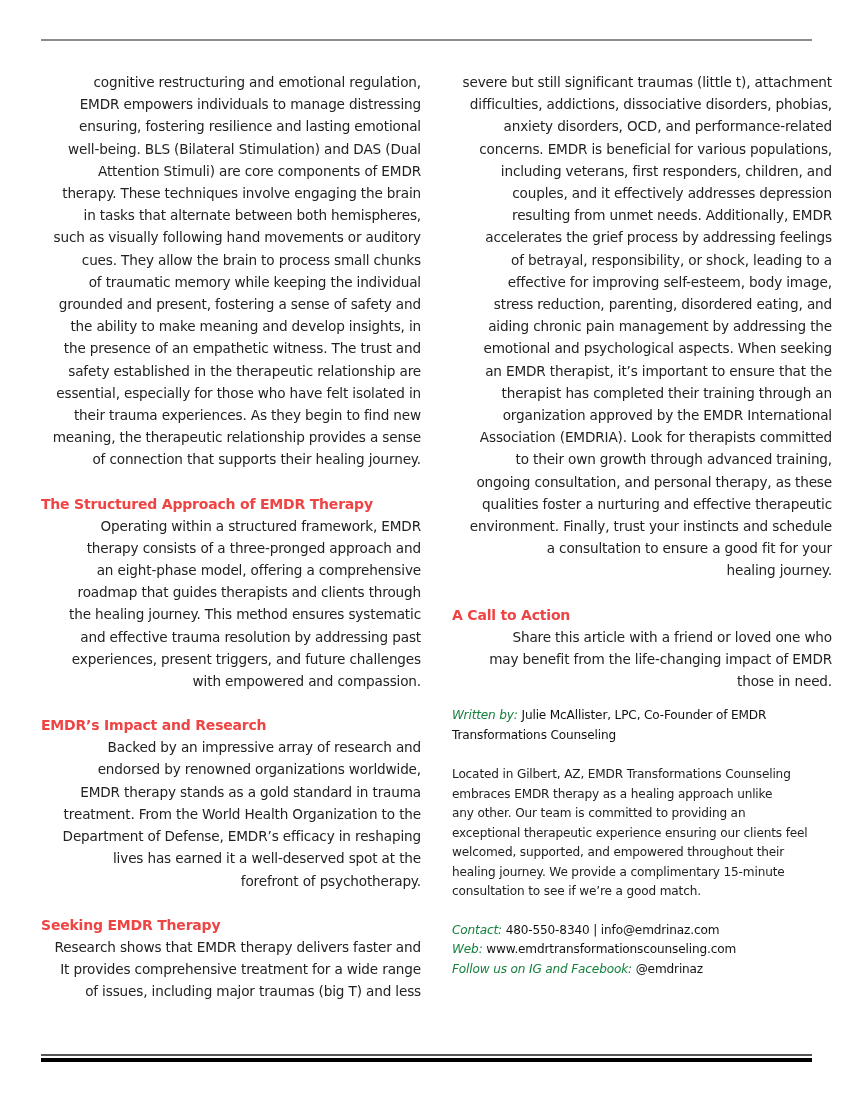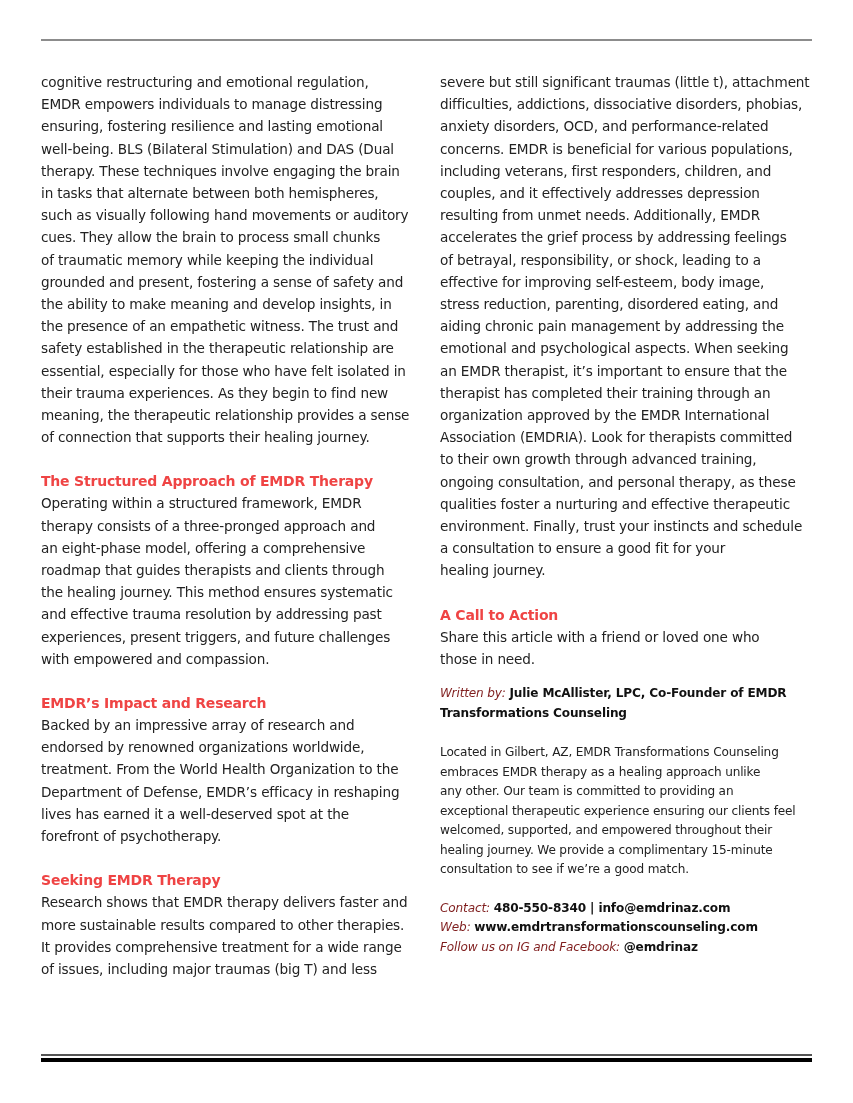--- a/index.html
+++ b/index.html
@@ -3,41 +3,42 @@
   <meta charset="utf-8">
   <style>
     html, body { margin: 0; padding: 0; background: #ffffff; }
     body { width: 853px; height: 1103px; position: relative; overflow: hidden;
            font-family: "DejaVu Sans", sans-serif; color: #1e1e1e; }
     .rule-top { position: absolute; left: 41px; top: 39px; width: 771px; height: 2px; background: #8c8c8c; }
     .rule-bot-thin { position: absolute; left: 41px; top: 1054px; width: 771px; height: 2px; background: #555; }
     .rule-bot-thick { position: absolute; left: 41px; top: 1058px; width: 771px; height: 4px; background: #000; }
     .col { position: absolute; top: 71px; }
     .col-left { left: 41px; width: 380px; }
-    .col-right { left: 440px; width: 380px; }
-    .p { font-size: 13.6px; line-height: 22.2px; letter-spacing: -0.15px; white-space: nowrap; color: #222; }
+    .col-right { left: 452px; width: 380px; }
+    .p { font-size: 13.6px; line-height: 22.2px; letter-spacing: -0.15px; white-space: nowrap; color: #222; text-align: right; }
     .p .ln { display: block; }
     .h { font-size: 14px; font-weight: bold; line-height: 22px; letter-spacing: -0.2px; color: #ef4444; white-space: nowrap; }
     .gap { height: 22px; }
     .small { font-size: 12.1px; line-height: 19.5px; letter-spacing: -0.15px; white-space: nowrap; color: #222; }
     .small .ln { display: block; }
-    .it { font-style: italic; color: #7f1d1d; font-weight: normal; }
-    .b { font-weight: bold; color: #111; }
+    .it { font-style: italic; color: #15803d; font-weight: normal; }
+    .b { font-weight: normal; color: #111; }
   </style>
 </head>
 <body>
 
 <div class="rule-top"></div>
 
 <div class="col col-left">
   <div class="p" id="intro">
       <span class="ln">cognitive restructuring and emotional regulation,</span>
       <span class="ln">EMDR empowers individuals to manage distressing</span>
       <span class="ln">ensuring, fostering resilience and lasting emotional</span>
       <span class="ln">well-being. BLS (Bilateral Stimulation) and DAS (Dual</span>
+      <span class="ln">Attention Stimuli) are core components of EMDR</span>
       <span class="ln">therapy. These techniques involve engaging the brain</span>
       <span class="ln">in tasks that alternate between both hemispheres,</span>
       <span class="ln">such as visually following hand movements or auditory</span>
       <span class="ln">cues. They allow the brain to process small chunks</span>
       <span class="ln">of traumatic memory while keeping the individual</span>
       <span class="ln">grounded and present, fostering a sense of safety and</span>
       <span class="ln">the ability to make meaning and develop insights, in</span>
       <span class="ln">the presence of an empathetic witness. The trust and</span>
       <span class="ln">safety established in the therapeutic relationship are</span>
       <span class="ln">essential, especially for those who have felt isolated in</span>
@@ -56,30 +57,30 @@
         <span class="ln">the healing journey. This method ensures systematic</span>
         <span class="ln">and effective trauma resolution by addressing past</span>
         <span class="ln">experiences, present triggers, and future challenges</span>
         <span class="ln">with empowered and compassion.</span>
       </div>
       <div class="gap"></div>
       <div class="h">EMDR’s Impact and Research</div>
       <div class="p">
         <span class="ln">Backed by an impressive array of research and</span>
         <span class="ln">endorsed by renowned organizations worldwide,</span>
+        <span class="ln">EMDR therapy stands as a gold standard in trauma</span>
         <span class="ln">treatment. From the World Health Organization to the</span>
         <span class="ln">Department of Defense, EMDR’s efficacy in reshaping</span>
         <span class="ln">lives has earned it a well-deserved spot at the</span>
         <span class="ln">forefront of psychotherapy.</span>
       </div>
       <div class="gap"></div>
       <div class="h">Seeking EMDR Therapy</div>
       <div class="p">
         <span class="ln">Research shows that EMDR therapy delivers faster and</span>
-        <span class="ln">more sustainable results compared to other therapies.</span>
         <span class="ln">It provides comprehensive treatment for a wide range</span>
         <span class="ln">of issues, including major traumas (big T) and less</span>
       </div>
     </div>
 </div>
 
 <div class="col col-right">
   <div class="p" id="cont">
       <span class="ln">severe but still significant traumas (little t), attachment</span>
       <span class="ln">difficulties, addictions, dissociative disorders, phobias,</span>
@@ -102,20 +103,21 @@
       <span class="ln">ongoing consultation, and personal therapy, as these</span>
       <span class="ln">qualities foster a nurturing and effective therapeutic</span>
       <span class="ln">environment. Finally, trust your instincts and schedule</span>
       <span class="ln">a consultation to ensure a good fit for your</span>
       <span class="ln">healing journey.</span>
     </div>
   <div class="gap"></div>
   <div class="h">A Call to Action</div>
   <div class="p" id="cta">
       <span class="ln">Share this article with a friend or loved one who</span>
+      <span class="ln">may benefit from the life-changing impact of EMDR</span>
       <span class="ln">those in need.</span>
     </div>
   <div style="height:14px"></div>
   <div class="small">
     <span class="ln"><span class="it">Written by:</span> <span class="b">Julie McAllister, LPC,  Co-Founder of EMDR</span></span>
     <span class="ln b">Transformations Counseling</span>
   </div>
   <div style="height:20px"></div>
   <div class="small" id="about">
       <span class="ln">Located in Gilbert, AZ, EMDR Transformations Counseling</span>

